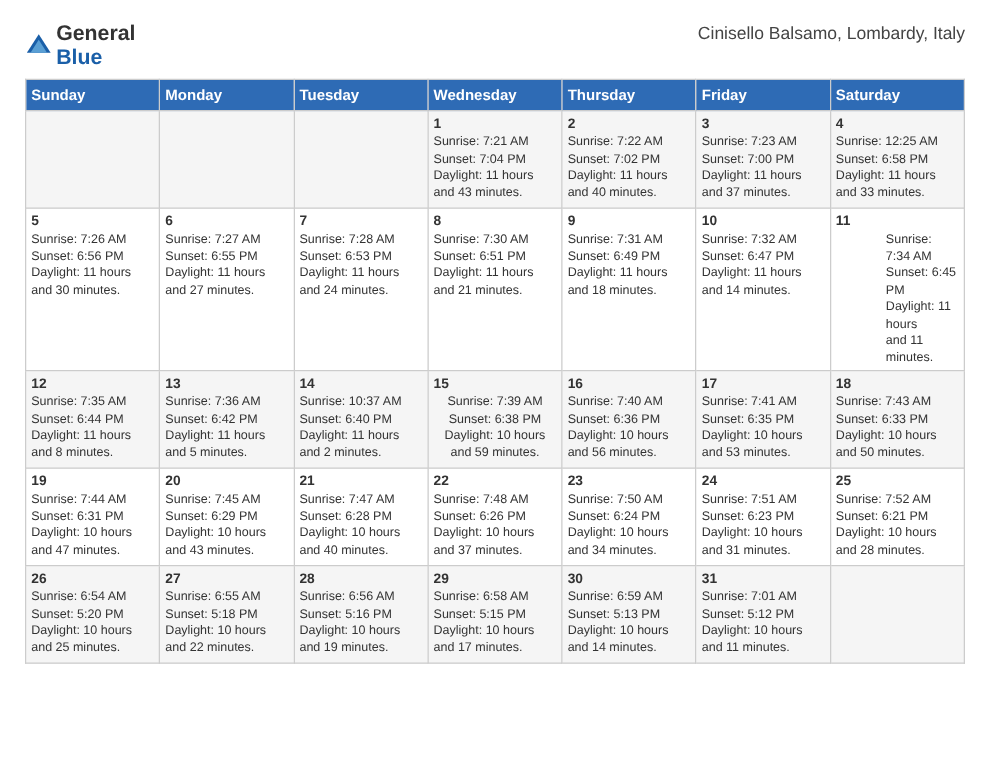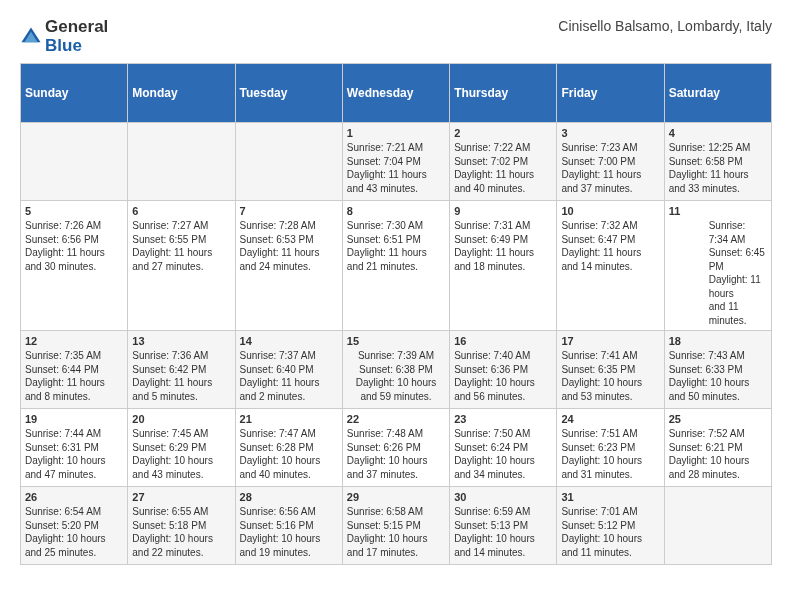--- a/index.html
+++ b/index.html
@@ -54,21 +54,21 @@
     table {
       width: 100%;
       border-collapse: collapse;
       table-layout: fixed;
     }
     thead tr th {
       background-color: #2e6bb5;
       color: #fff;
       font-size: 12px;
       font-weight: bold;
-      padding: 22px 4px;
+      padding: 5px 4px;
       text-align: left;
       border: 1px solid #ccc;
     }
     tbody tr td {
       vertical-align: top;
       border: 1px solid #ccc;
       padding: 4px 4px 3px 4px;
       font-size: 9.5px;
       color: #333;
       height: 78px;
@@ -218,21 +218,21 @@
           </td>
           <td>
             <span class="day-number">13</span>
             <div class="day-info" style="white-space: pre-line;">Sunrise: 7:36 AM
 Sunset: 6:42 PM
 Daylight: 11 hours
 and 5 minutes.</div>
           </td>
           <td>
             <span class="day-number">14</span>
-            <div class="day-info" style="white-space: pre-line;">Sunrise: 7:37 AM
+            <div class="day-info" style="white-space: pre-line;">Sunrise: 10:37 AM
 Sunset: 6:40 PM
 Daylight: 11 hours
 and 2 minutes.</div>
           </td>
           <td>
             <span class="day-number">15</span>
             <div class="day-info" style="white-space: pre-line; text-align: center;">Sunrise: 7:39 AM
 Sunset: 6:38 PM
 Daylight: 10 hours
 and 59 minutes.</div>

